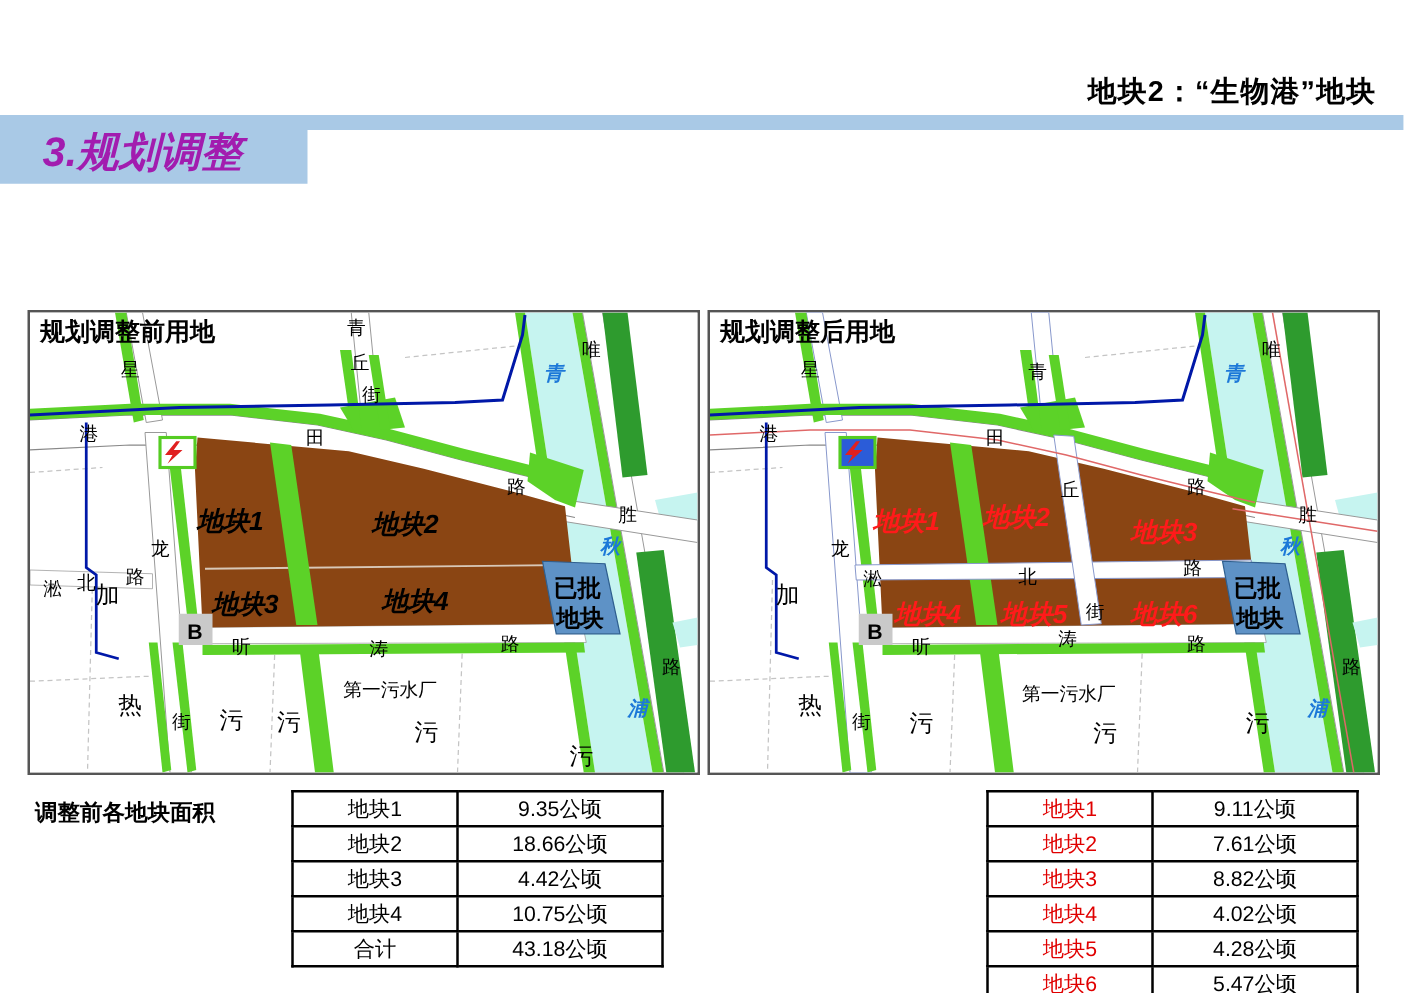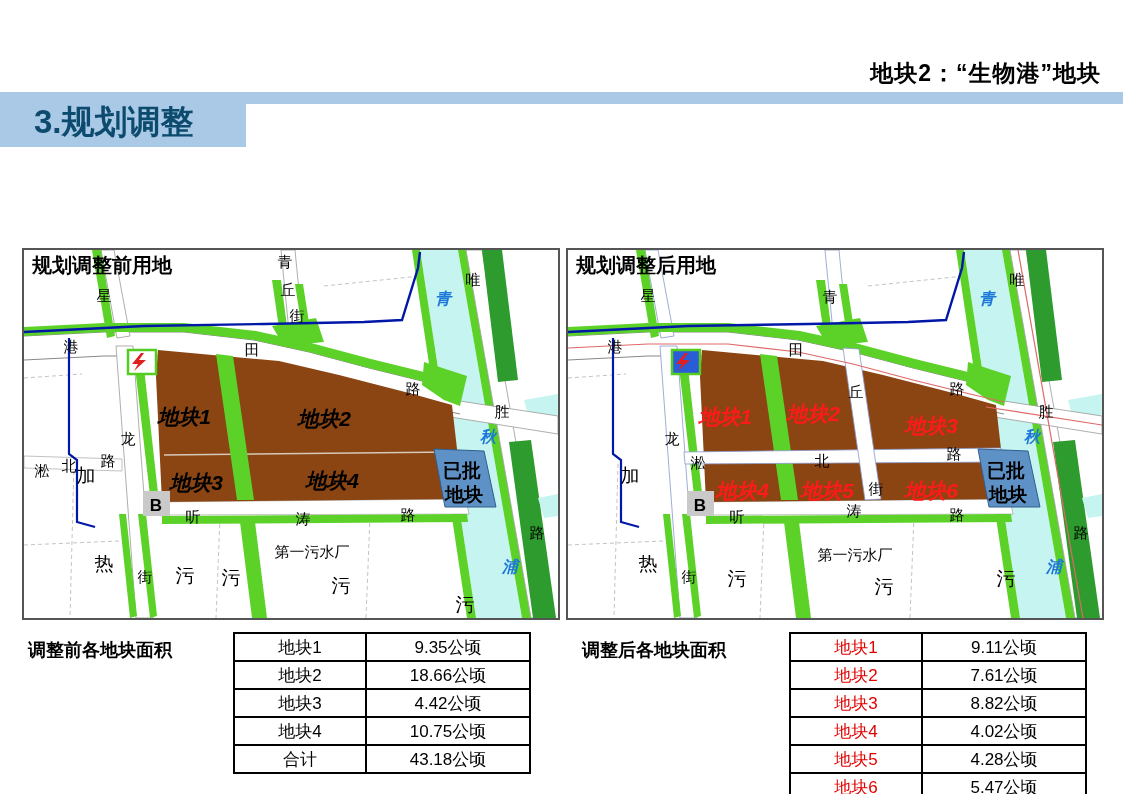--- a/index.html
+++ b/index.html
@@ -1,21 +1,21 @@
 <!DOCTYPE html>
 <html style="--accent_bar: #A9C9E6; --plot_brown: #8A4513; --green_bright: #5CD228; --green_dark: #2E9B2E; --river_cyan: #C6F4F0; --approved_blue: #5E92C6; --boundary_blue: #0018A8; --plot_label_red: #FF1A1A; --table_label_red: #E00000;"><head>
 <meta charset="utf-8">
 <style>
   html,body{margin:0;padding:0;background:#fff;}
   #slide{position:relative;width:1123px;height:794px;background:#fff;overflow:hidden;
          font-family:"Liberation Sans","DejaVu Sans",sans-serif;color:#000;margin-top:44px;}
   .slide-tag{position:absolute;top:14px;right:22px;font-size:23px;font-weight:bold;letter-spacing:1px;}
   .accent-strip{position:absolute;top:48px;left:0;width:1123px;height:12px;background:var(--accent_bar,#A9C9E6);}
   .title-box{position:absolute;top:48px;left:0;width:246px;height:55px;background:var(--accent_bar,#A9C9E6);}
-  .title-box span{position:absolute;left:34px;top:8px;font-size:33px;font-weight:bold;color:#0c4a6e;}
+  .title-box span{position:absolute;left:34px;top:8px;font-size:33px;font-weight:bold;color:#a21caf;font-style:italic;}
   .intro{position:absolute;left:84px;top:116px;font-size:21px;line-height:28px;}
   .intro div{white-space:nowrap;}
   .intro .wrap{margin-left:139px;}
   .map-frame{position:absolute;border:2px solid #555;background:#fff;}
   .caption{position:absolute;font-size:18px;font-weight:600;}
   table.area{position:absolute;border-collapse:collapse;background:#fff;font-size:17px;}
   table.area td{border:2px solid #000;text-align:center;padding:0 6px;height:26px;}
   table.area td.c1{width:118px;}
   table.area td.c2{width:150px;}
   table.area.after td.c1{color:#E00000;}
@@ -285,21 +285,20 @@
           <td class="c1">地块4</td>
           <td class="c2">10.75公顷</td>
         </tr>
     <tr>
           <td class="c1">合计</td>
           <td class="c2">43.18公顷</td>
         </tr>
   </tbody>
     </table>
 
-  <div class="caption" style="left:582px;top:594px;">调整后各地块面积</div>
   <table class="area after" style="left:789px;top:588px;">
     <tbody>
         <tr>
           <td class="c1">地块1</td>
           <td class="c2">9.11公顷</td>
         </tr>
     <tr>
           <td class="c1">地块2</td>
           <td class="c2">7.61公顷</td>
         </tr>

